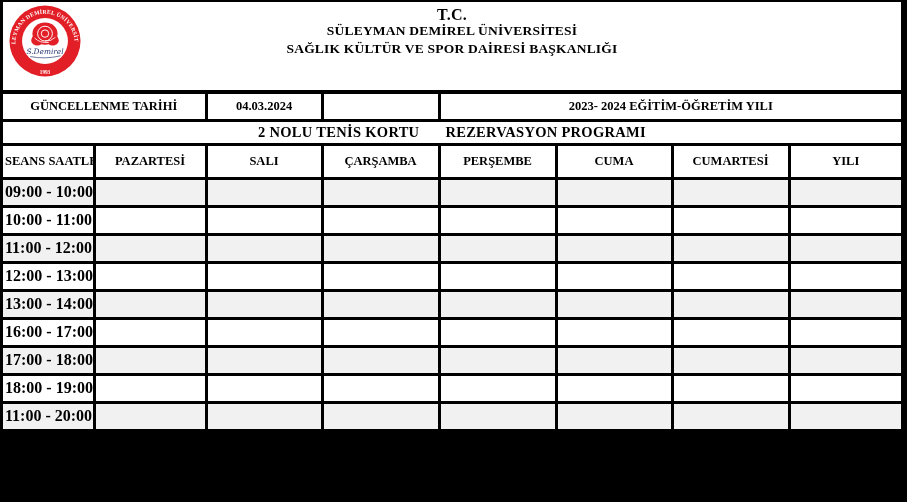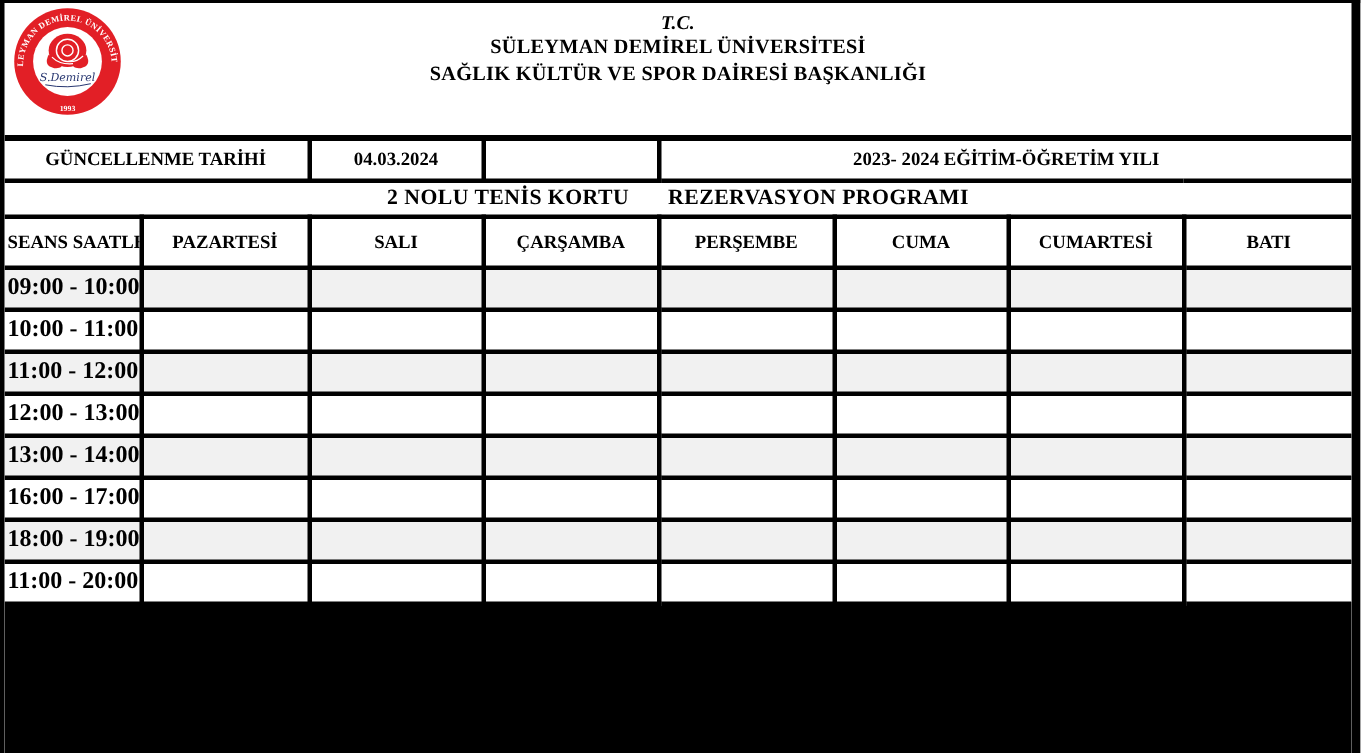--- a/index.html
+++ b/index.html
@@ -16,21 +16,21 @@
     overflow:hidden;
   }
   
   .letterhead {
     height:83px; flex:0 0 auto; position:relative;
     border-bottom:4px solid #000;
     text-align:center; padding-top:5px; box-sizing:content-box;
   }
   .logo { position:absolute; left:5px; top:2px; width:74px; height:74px; }
   .lh-line { font-weight:bold; letter-spacing:.2px; }
-  .lh-tc   { font-size:13px; line-height:15px;font-style:italic; }
+  .lh-tc   { font-size:16px; line-height:15px; }
   .lh-main { font-size:13.5px; line-height:18px; }
   
   table.grid {
     width:100%; border-collapse:collapse; table-layout:fixed;
     flex:0 0 auto;
   }
   table.grid th, table.grid td {
     border:3px solid #000; padding:0 2px;
     text-align:center; vertical-align:middle;
     font-weight:bold; overflow:hidden; white-space:nowrap;
@@ -109,21 +109,21 @@
       </tr>
       <tr class="day-row">
         <th class="time-head">SEANS
 SAATLERİ</th>
         <th>PAZARTESİ</th>
         <th>SALI</th>
         <th>ÇARŞAMBA</th>
         <th>PERŞEMBE</th>
         <th>CUMA</th>
         <th>CUMARTESİ</th>
-        <th>BATI</th>
+        <th>YILI</th>
       </tr>
     </thead>
     <tbody id="schedule-body">
         <tr>
           <th class="time-cell">09:00 - 10:00</th>
           <td></td>
           <td></td>
           <td></td>
           <td></td>
           <td></td>
@@ -174,20 +174,30 @@
           <th class="time-cell">16:00 - 17:00</th>
           <td></td>
           <td></td>
           <td></td>
           <td></td>
           <td></td>
           <td></td>
           <td></td>
         </tr>
         <tr>
+          <th class="time-cell">17:00 - 18:00</th>
+          <td></td>
+          <td></td>
+          <td></td>
+          <td></td>
+          <td></td>
+          <td></td>
+          <td></td>
+        </tr>
+        <tr>
           <th class="time-cell">18:00 - 19:00</th>
           <td></td>
           <td></td>
           <td></td>
           <td></td>
           <td></td>
           <td></td>
           <td></td>
         </tr>
         <tr>

